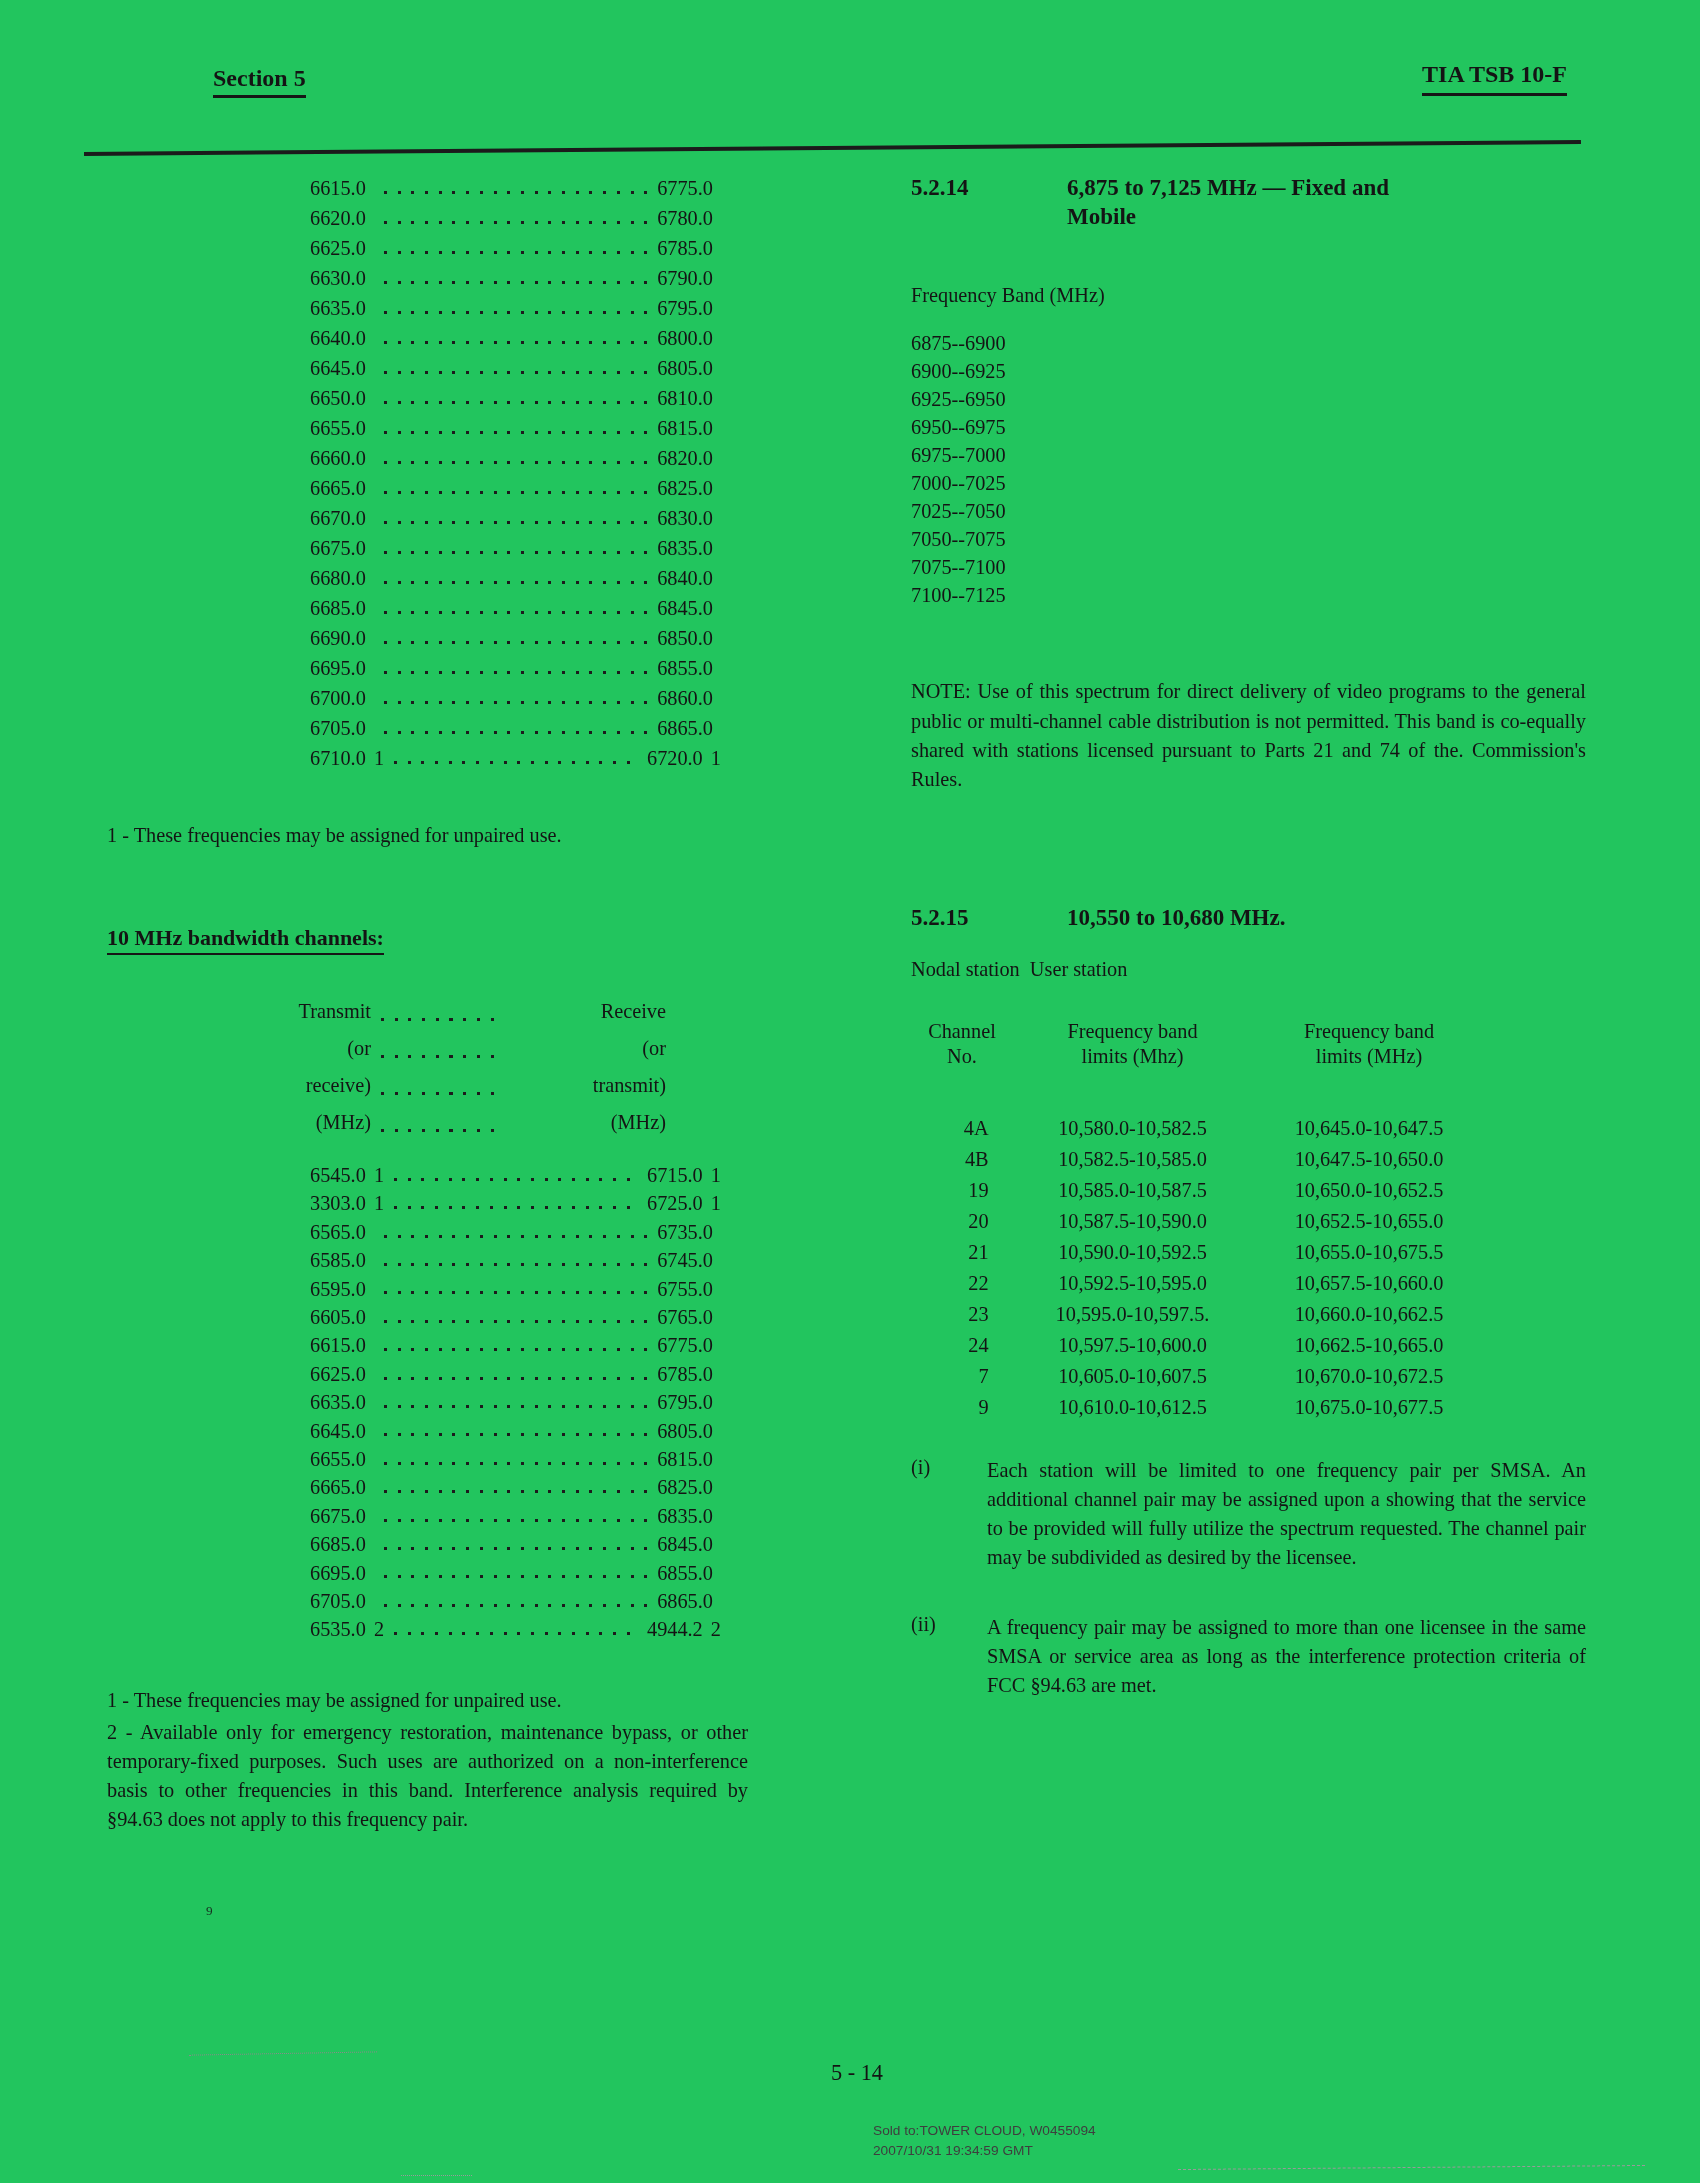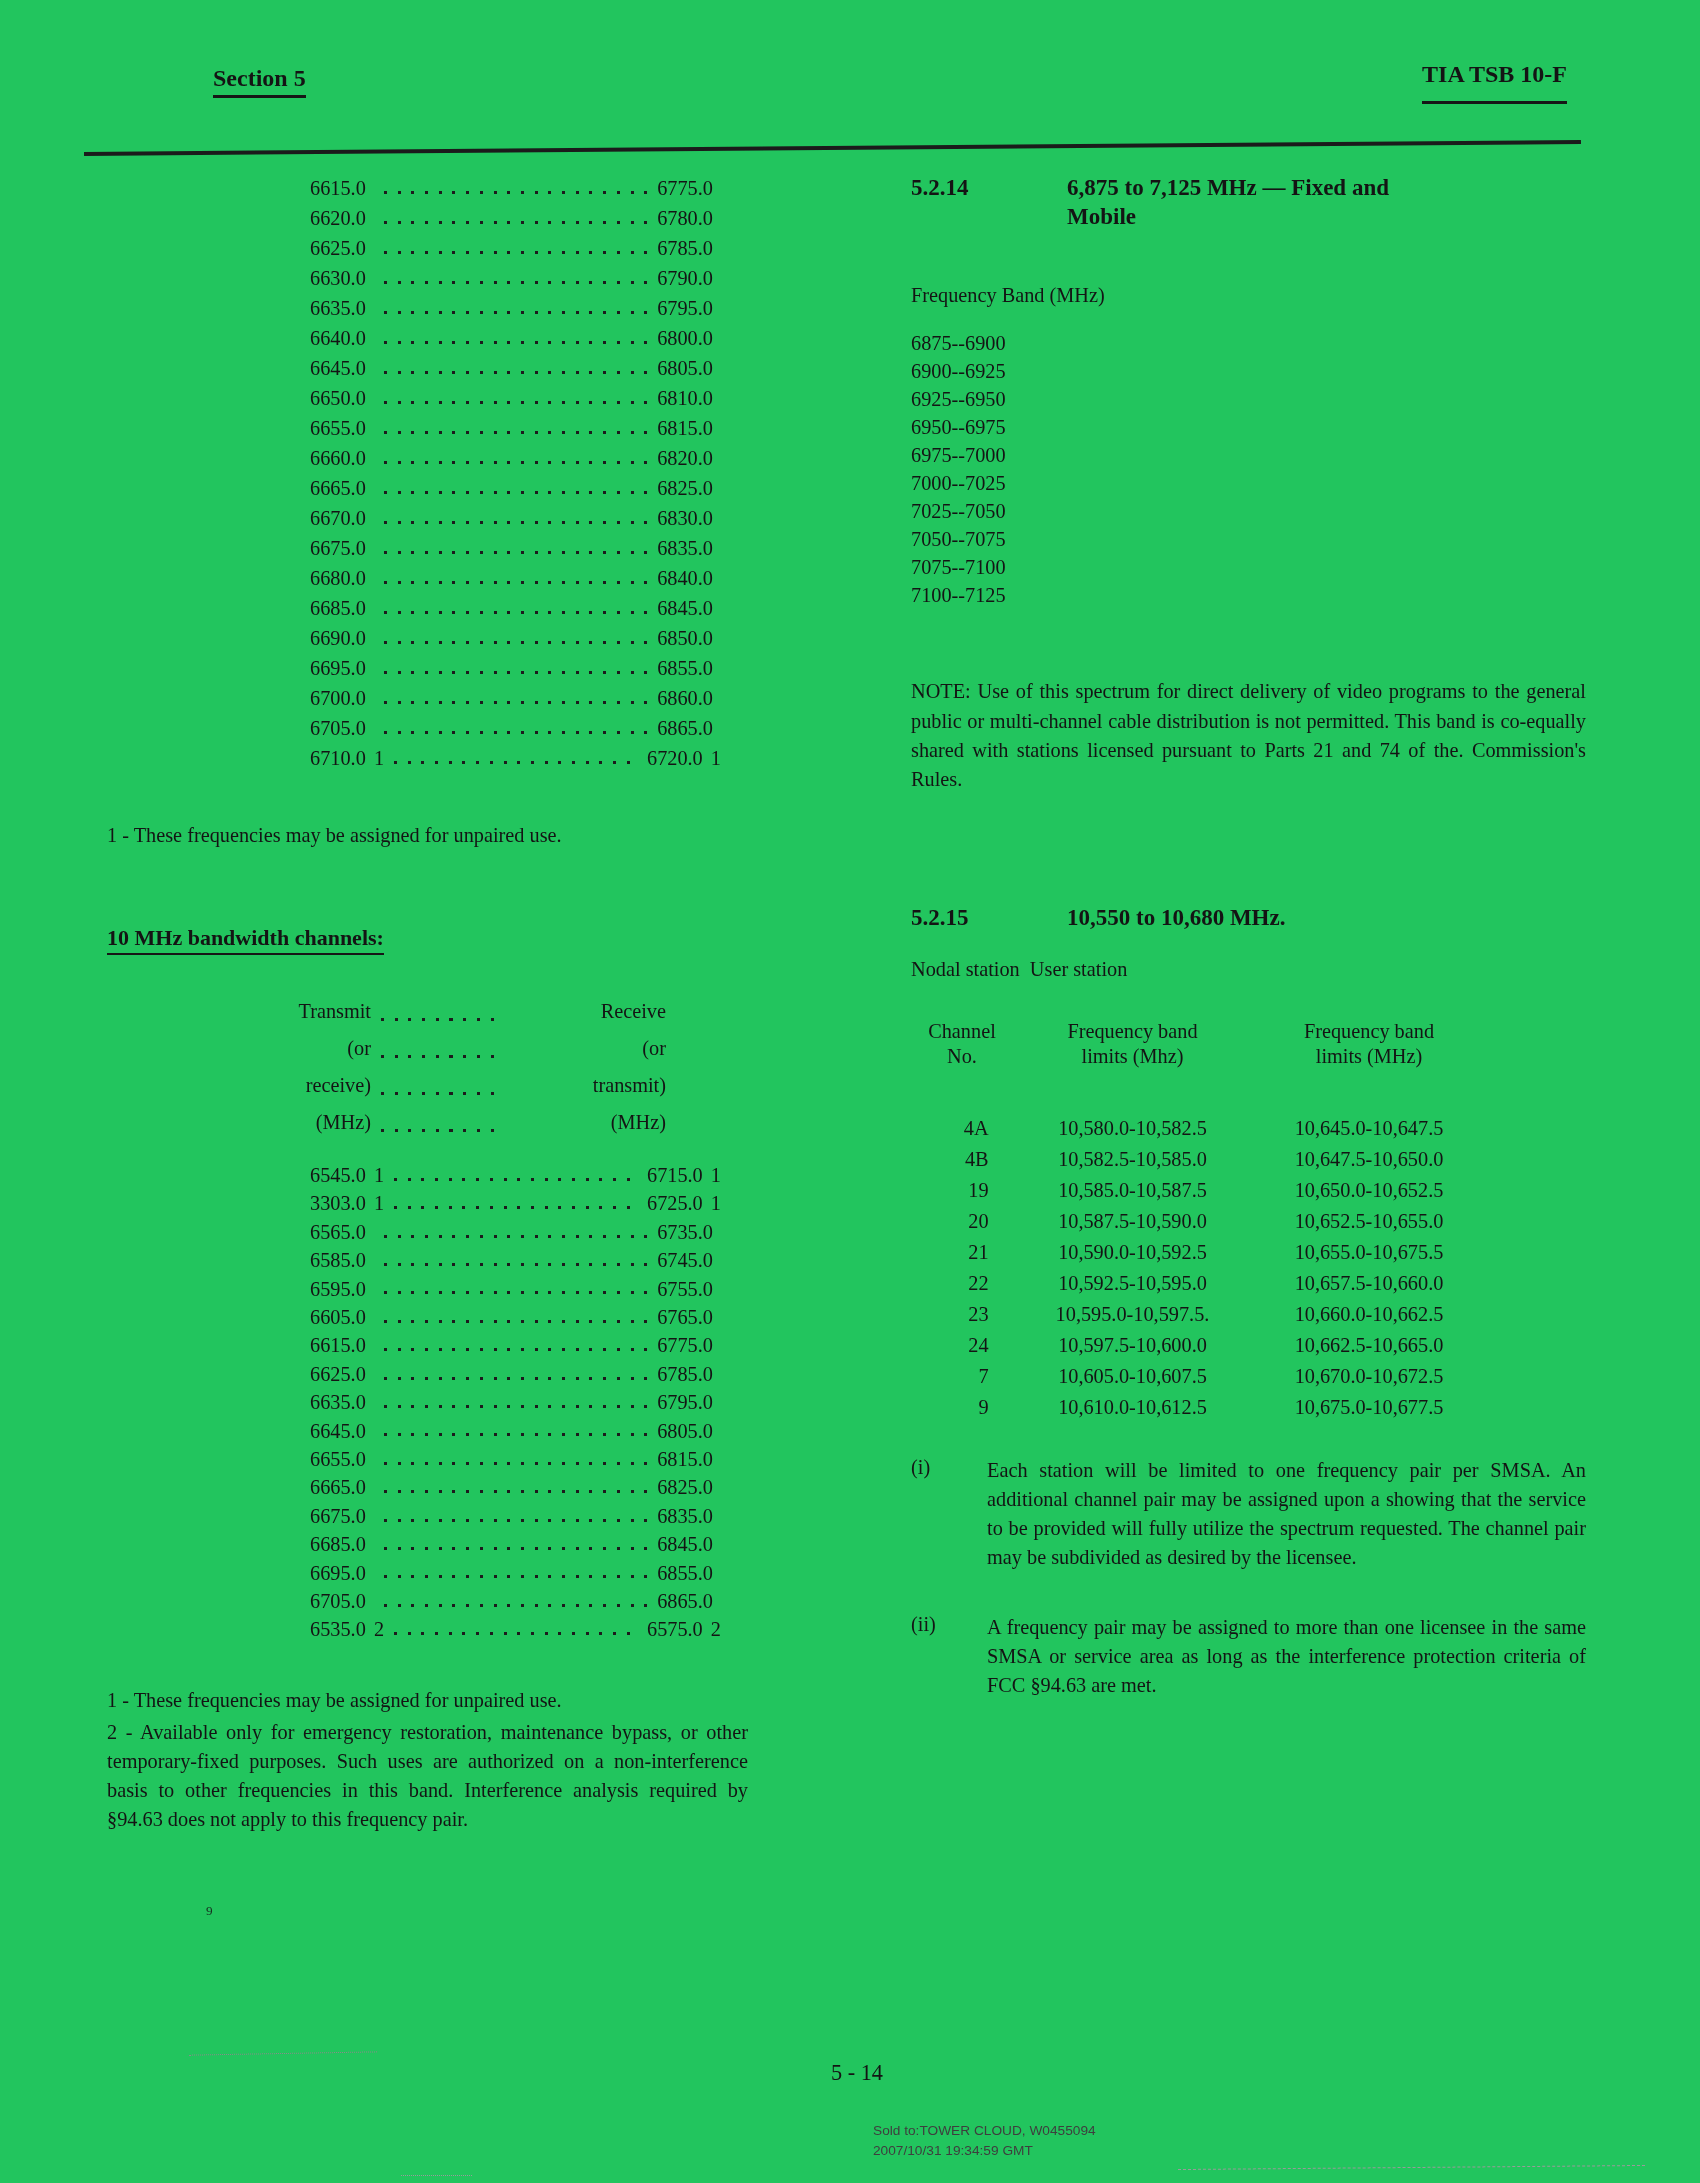--- a/index.html
+++ b/index.html
@@ -14,21 +14,21 @@
   }
   
   .hdr-left{
     position:absolute;left:213px;top:65px;
     font-size:24px;font-weight:700;
     border-bottom:3px solid #161616;padding-bottom:3px;
   }
   .hdr-right{
     position:absolute;right:133px;top:61px;
     font-size:24px;font-weight:700;
-    border-bottom:3px solid #161616;padding-bottom:13px;
+    border-bottom:3px solid #161616;padding-bottom:5px;
   }
   .hdr-rule{
     position:absolute;left:84px;top:146px;width:1497px;height:4.1px;
     background:#1b1b1b;transform:rotate(-0.45deg);
   }
   
   .col-left{position:absolute;left:107px;top:173px;width:645px;}
   .col-right{position:absolute;left:911px;top:173px;width:675px;}
 
   
@@ -430,21 +430,21 @@
           <span class="fn"></span>
           <span class="dots"></span>
           <span class="num">6865.0</span>
           <span class="fn"></span>
         </div>
 
         <div class="prow">
           <span class="num">6535.0</span>
           <span class="fn">2</span>
           <span class="dots"></span>
-          <span class="num">6575.0</span>
+          <span class="num">4944.2</span>
           <span class="fn">2</span>
         </div>
       </div>
 
     <div class="fnotes">
 
         <p>1 -  These frequencies may be assigned for unpaired use.</p>
 
         <p>2 -  Available only for emergency restoration, maintenance bypass, or other temporary-fixed purposes.  Such uses are authorized on a non-interference basis to other frequencies in this band.  Interference analysis required by §94.63 does not apply to this frequency pair.</p>
       </div>

